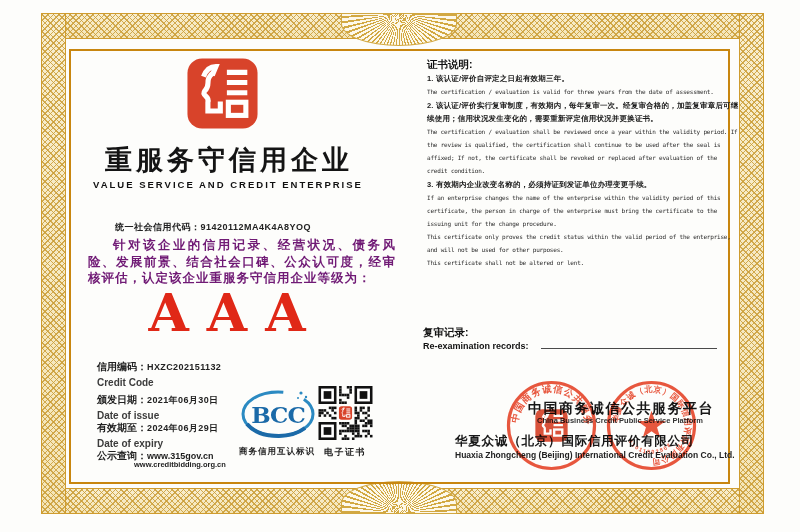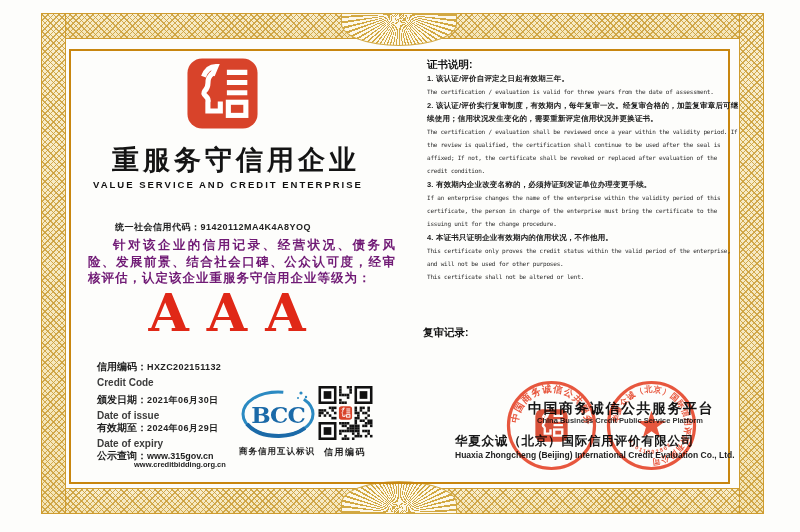--- a/index.html
+++ b/index.html
@@ -22,21 +22,21 @@
   .fan-bottom{left:341px;bottom:18px;width:114px;height:31px;
            border-radius:80px 80px 0 0 / 31px 31px 0 0;
            background:repeating-conic-gradient(from 270deg at 50% 100%,
              #d2a842 0 2.2deg,#fdf8ea 2.2deg 5.5deg);}
   .inner-frame{position:absolute;left:69px;top:49px;right:70px;bottom:48px;
            border:2.5px solid #c8860f;}
   
   .abs{position:absolute;}
   .seal-main{left:186px;top:56px;}
   .title-cn{left:70px;top:142px;width:314px;text-align:center;font-size:27px;font-weight:bold;
-            letter-spacing:4px;text-indent:4px;color:#141414;margin-left:7px;}
+            letter-spacing:4px;text-indent:4px;color:#141414;}
   .title-en{left:70px;top:179px;width:314px;text-align:center;font-size:9.5px;font-weight:bold;
             letter-spacing:2px;text-indent:2px;color:#111;}
   .company{left:70px;top:195px;width:314px;text-align:center;font-size:16.5px;font-weight:bold;
             letter-spacing:1px;color:#111;}
   .uscc{left:56px;top:221px;width:314px;text-align:center;font-size:9px;font-weight:bold;
             letter-spacing:.5px;color:#222;}
   .paragraph{left:88px;top:237px;width:308px;font-size:12.5px;line-height:16.5px;
             font-weight:bold;letter-spacing:1px;text-align:justify;text-indent:2em;color:#701a75;}
   .grade{left:70px;top:282px;width:314px;text-align:center;
             font-family:"DejaVu Serif","Liberation Serif",serif;font-size:52px;font-weight:bold;
@@ -241,36 +241,38 @@
         <rect x="5.2" y="5.2" width="7.8" height="7.8"></rect>
       <rect x="36.4" y="0" width="18.2" height="18.2"></rect>
         <rect x="39" y="2.6" width="13" height="13" fill="#fff"></rect>
         <rect x="41.6" y="5.2" width="7.8" height="7.8"></rect>
       <rect x="0" y="36.4" width="18.2" height="18.2"></rect>
         <rect x="2.6" y="39" width="13" height="13" fill="#fff"></rect>
         <rect x="5.2" y="41.6" width="7.8" height="7.8"></rect>
     </g>
     <use href="#xinglyph" x="20.3" y="20.3" width="14" height="14"></use>
   </svg>
-  <div class="abs qr-caption">信用编码</div>
+  <div class="abs qr-caption">电子证书</div>
 
   <div class="abs notes">
     <div class="notes-h">证书说明:</div>
     <div class="note-cn">1. 该认证/评价自评定之日起有效期三年。</div>
     <div class="note-en">The certification / evaluation is valid for three years from the date of assessment.</div>
     <div class="note-cn">2. 该认证/评价实行复审制度，有效期内，每年复审一次。经复审合格的，加盖复审章后可继续使用；信用状况发生变化的，需要重新评定信用状况并更换证书。</div>
     <div class="note-en">The certification / evaluation shall be reviewed once a year within the validity period. If the review is qualified,  the certification shall continue to be used after the seal is affixed; If not,  the certificate shall be revoked or replaced after evaluation of the credit condition.</div>
     <div class="note-cn">3. 有效期内企业改变名称的，必须持证到发证单位办理变更手续。</div>
     <div class="note-en">If an enterprise changes the name of the enterprise within the validity period of this certificate,  the person in charge of the enterprise must bring the certificate to the issuing unit for the change procedure.</div>
-    <div class="note-cn">4. 本证书只证明企业有效期内的信用状况，不作他用。</div>
     <div class="note-en">This certificate only proves the credit status within the valid period of the enterprise, and will not be used for other purposes.</div>
     <div class="note-en">This certificate shall not be altered or lent.</div>
   </div>
 
   <div class="abs review-cn">复审记录:</div>
+  <div class="abs review-en">
+    <span>Re-examination records:</span><span class="review-line"></span>
+  </div>
 
   <div class="abs iss1-cn">中国商务诚信公共服务平台</div>
   <div class="abs iss1-en">China Business Credit Public Service Platform</div>
   <div class="abs iss2-cn">华夏众诚（北京）国际信用评价有限公司</div>
   <div class="abs iss2-en">Huaxia Zhongcheng (Beijing) International Credit Evaluation Co., Ltd.</div>
 
   <svg class="abs stamp stampL" width="93" height="93" viewBox="-47 -47 94 94">
     <circle r="43.5" fill="none" stroke="#e8492e" stroke-width="3.2"></circle>
     <defs>
         <path id="ringL" d="M -34 0 A 34 34 0 1 1 34 0"></path>

